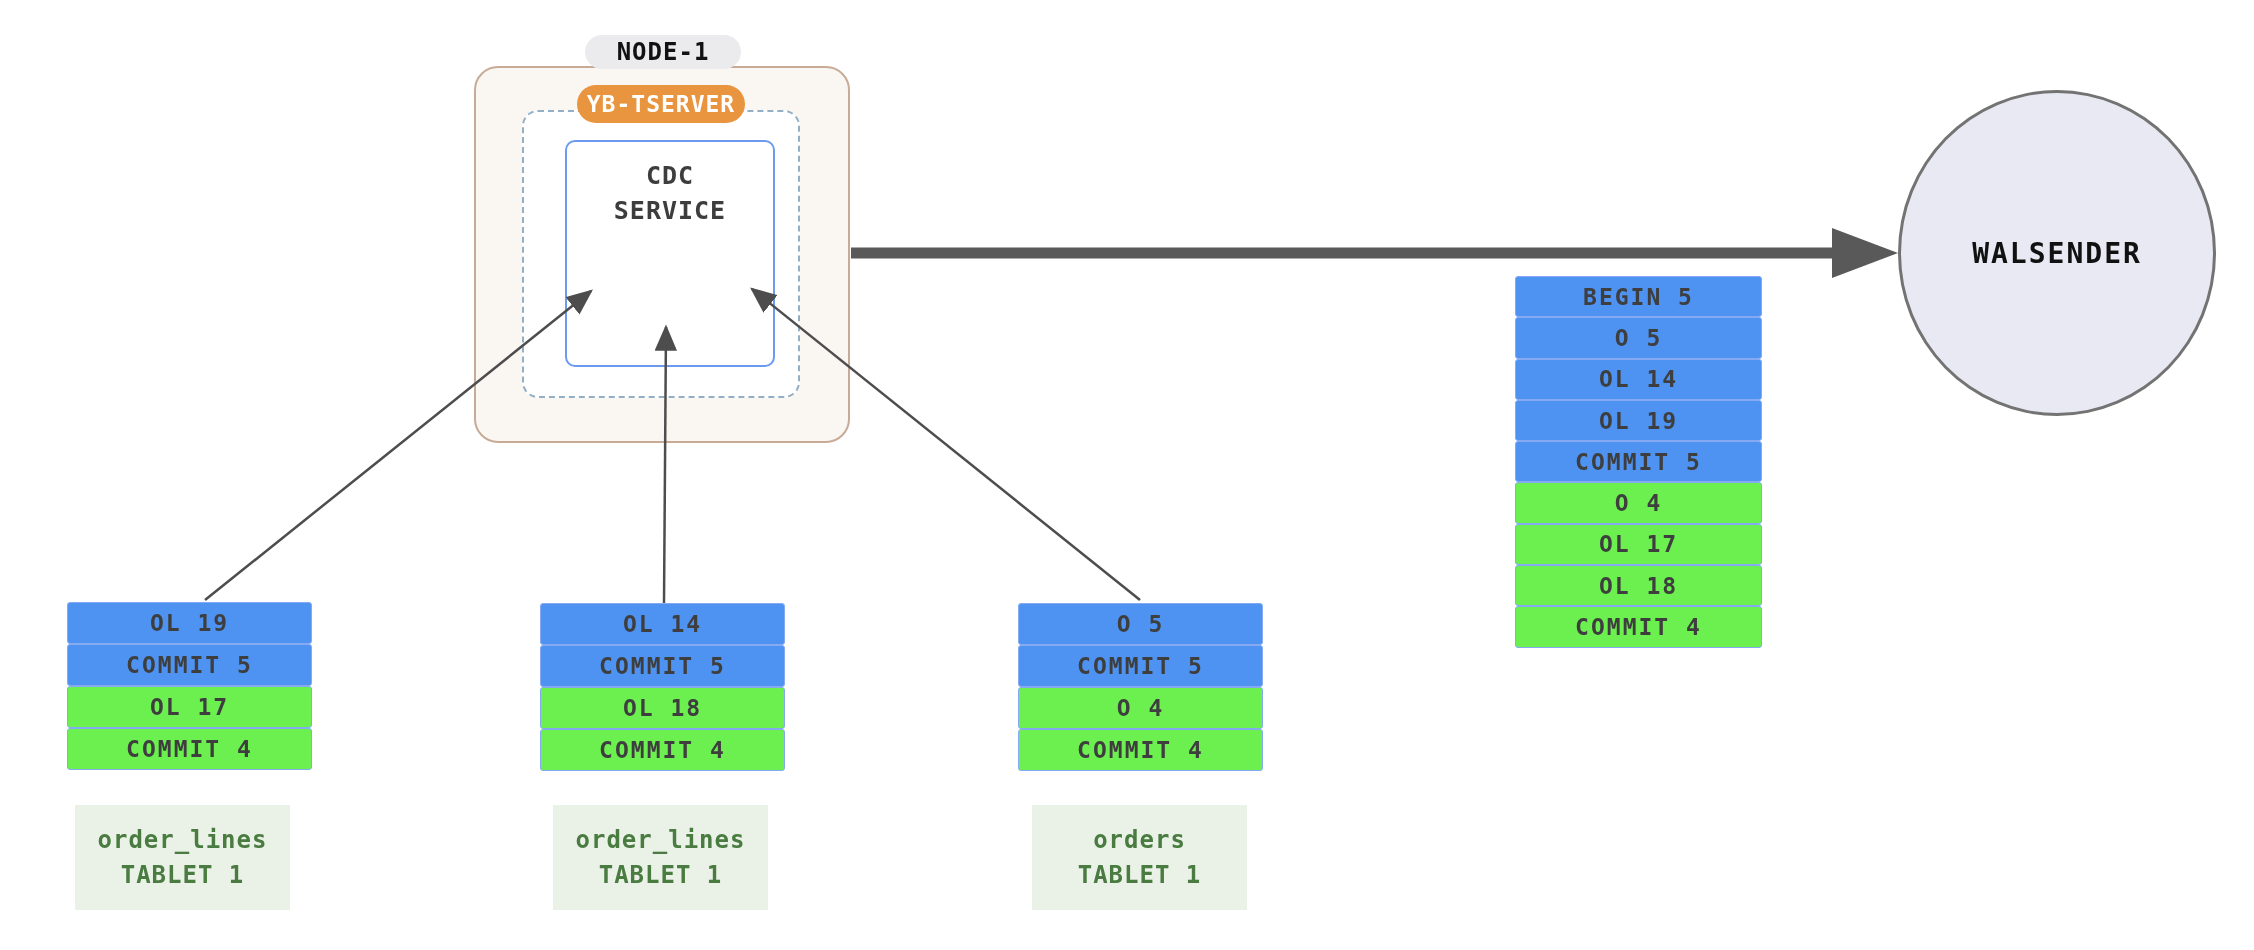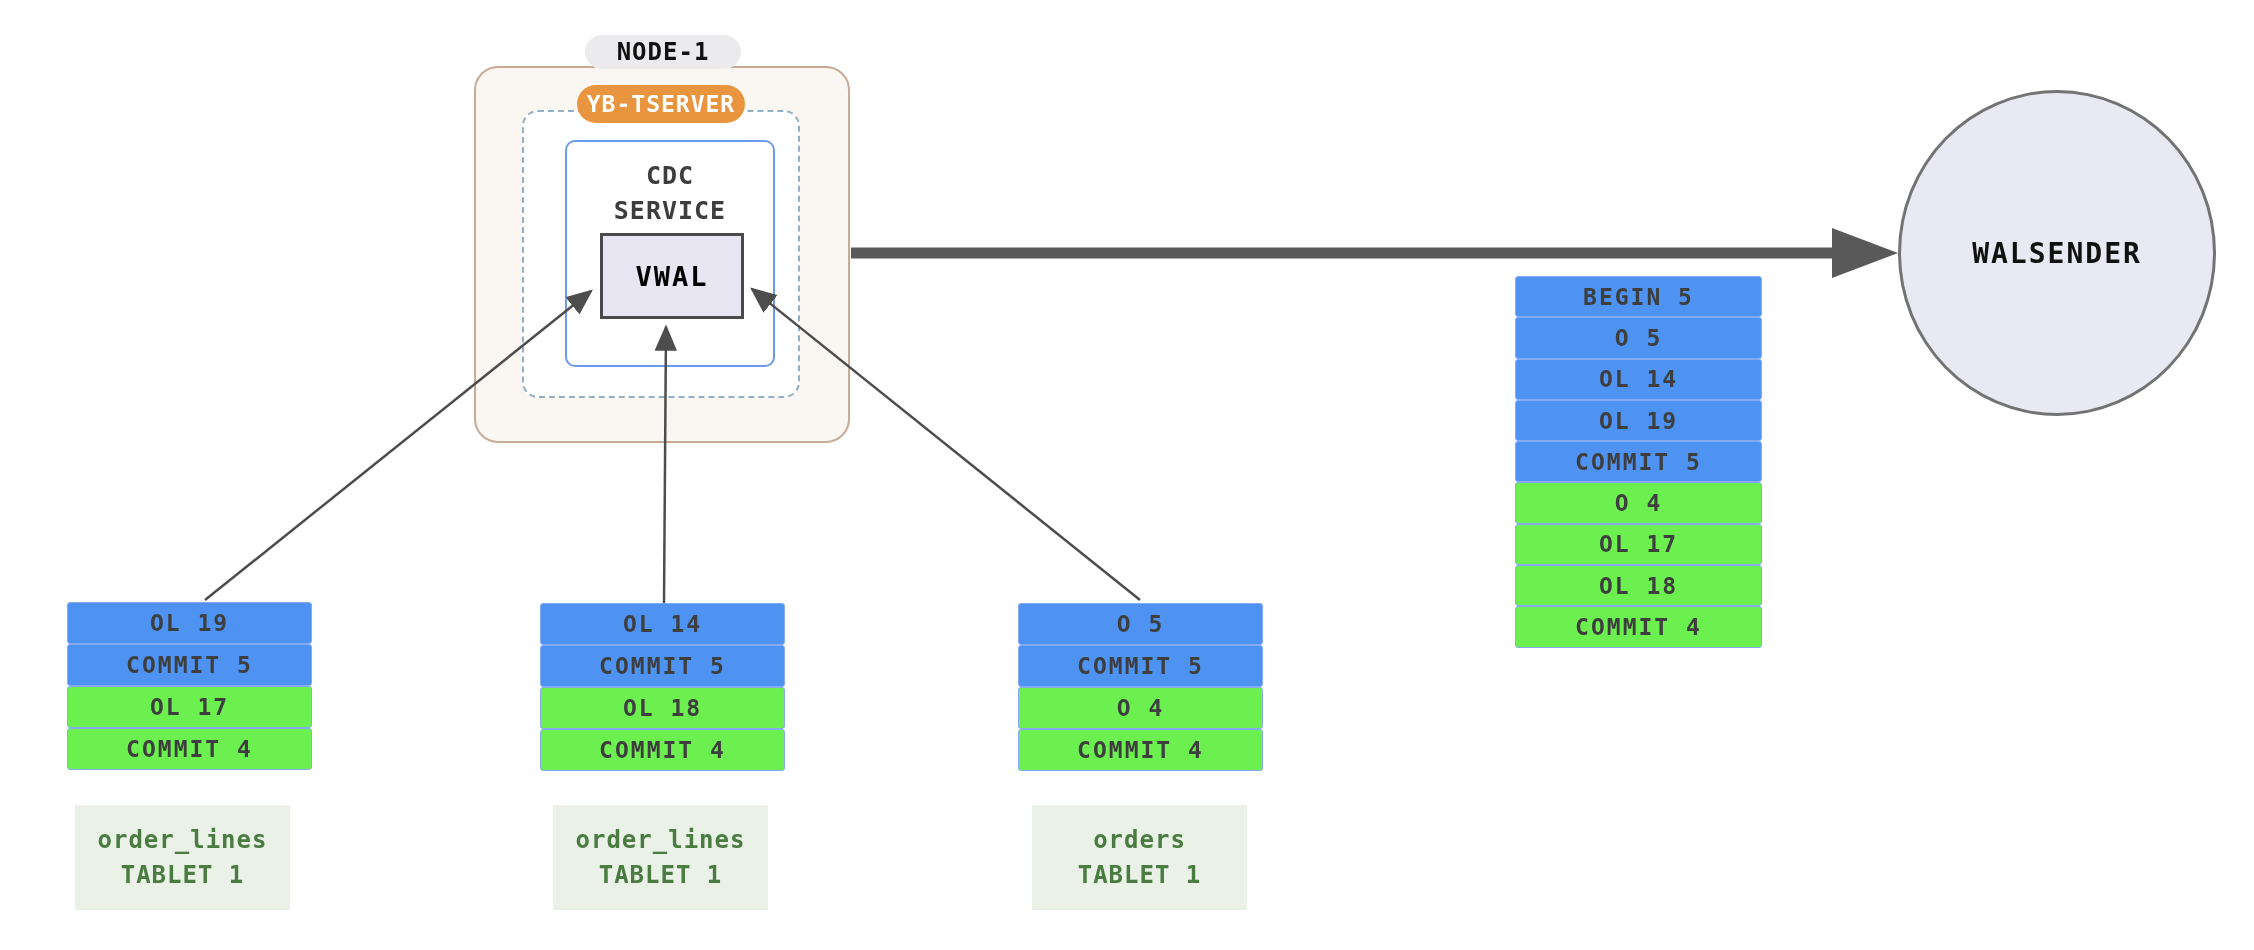--- a/index.html
+++ b/index.html
@@ -127,23 +127,20 @@
   <div class="abs node-box"></div>
   <div class="abs dashed-box"></div>
   <div class="abs node-pill">NODE-1</div>
   <div class="abs tserver-pill">YB-TSERVER</div>
 
   <div class="abs cdc-box">
     <span>CDC</span>
     <span>SERVICE</span>
   </div>
 
-  <div class="abs vwal-box">
-    <span>VWAL</span>
-  </div>
 
   <div class="abs walsender-circle">
     <span>WALSENDER</span>
   </div>
 
   <div class="abs stack merged">
     <div class="cell" data-color="blue">BEGIN 5</div>
     <div class="cell" data-color="blue">O 5</div>
     <div class="cell" data-color="blue">OL 14</div>
     <div class="cell" data-color="blue">OL 19</div>

